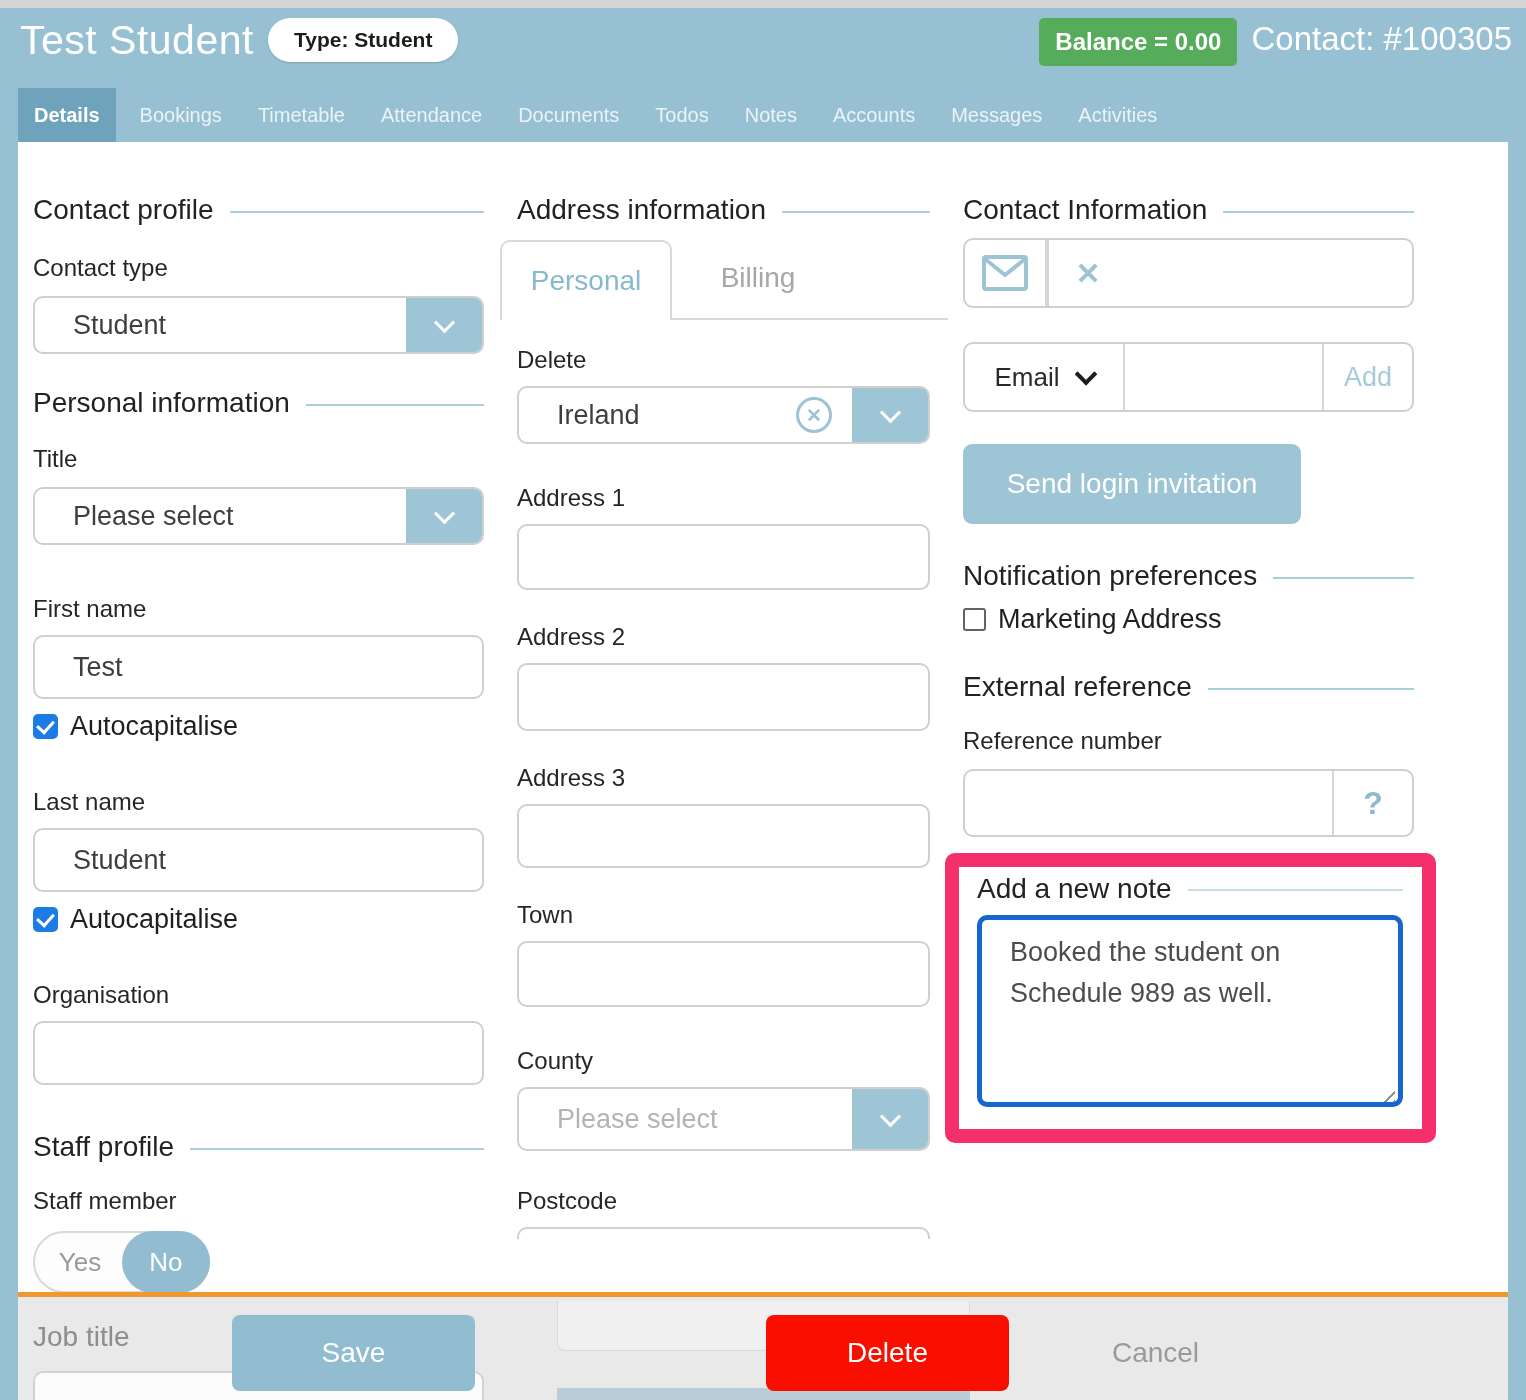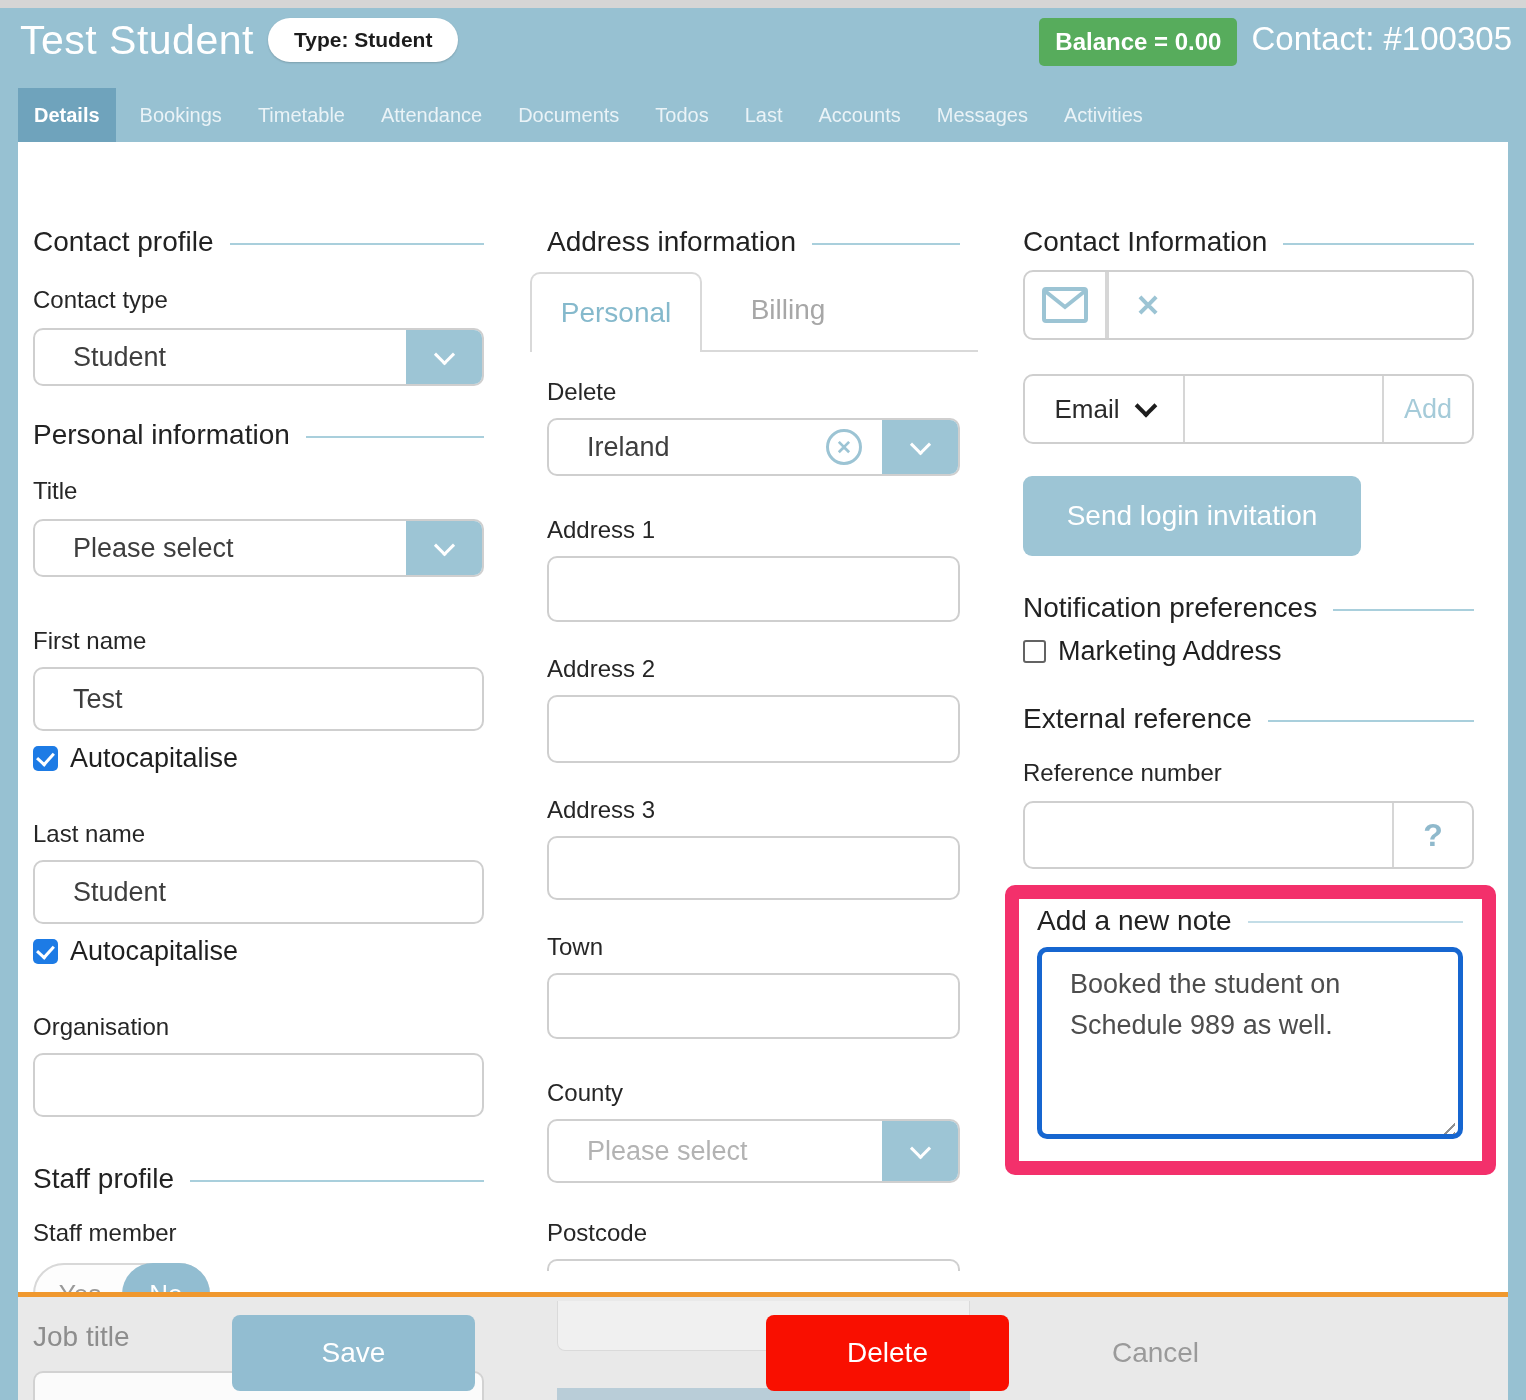--- a/index.html
+++ b/index.html
@@ -19,21 +19,21 @@
                    padding:10px 16px; margin-top:2px; }
   .contact-number { color:#fff; font-size:33px; font-weight:400; margin-left:14px; margin-top:4px; }
 
   
   .tabbar { position:absolute; left:18px; bottom:0; display:flex; align-items:stretch; height:54px; }
   .tab { color:#eaf3f7; font-size:20px; display:flex; align-items:center; padding:0 12px; margin-right:12px; cursor:pointer; }
   .tab.active { background:#6fa3bc; color:#ffffff; font-weight:700; padding:0 16px; }
 
   
   .content { position:absolute; top:142px; left:18px; right:18px; bottom:0; background:#ffffff; }
-  .columns { display:grid; grid-template-columns:451px 413px 451px; column-gap:63px; padding:84px 0 0 15px; }
+  .columns { display:grid; grid-template-columns:451px 413px 451px; column-gap:33px; padding:52px 0 0 15px; }
 
   .section-h { display:flex; align-items:center; font-size:28px; color:#222; }
   .section-h .hr { flex:1 1 auto; height:2px; background:#a9cfdc; margin-left:16px; margin-top:4px; }
   .field-label { font-size:24px; color:#262626; }
 
   .grp { display:flex; align-items:stretch; border:2px solid #cfcfcf; border-radius:10px; overflow:hidden; background:#fff; }
   .grp .val { flex:1 1 auto; display:flex; align-items:center; padding-left:38px; font-size:27px; color:#3e3e3e; }
   .grp .val.placeholder { color:#b3b3b3; }
   .grp .blue-seg { width:76px; background:#9dc5d5; display:flex; align-items:center; justify-content:center; }
   .chev { width:15px; height:15px; border-right:3px solid #fff; border-bottom:3px solid #fff; transform:rotate(45deg) translate(-2px,-2px); }
@@ -125,21 +125,21 @@
       <div class="contact-number">Contact: #100305</div>
     </div>
   </div>
   <div class="tabbar">
     <div class="tab active">Details</div>
     <div class="tab">Bookings</div>
     <div class="tab">Timetable</div>
     <div class="tab">Attendance</div>
     <div class="tab">Documents</div>
     <div class="tab">Todos</div>
-    <div class="tab">Last</div>
+    <div class="tab">Notes</div>
     <div class="tab">Accounts</div>
     <div class="tab">Messages</div>
     <div class="tab">Activities</div>
   </div>
 </div>
 
 <div class="content">
   <div class="columns">
 
     <div>

